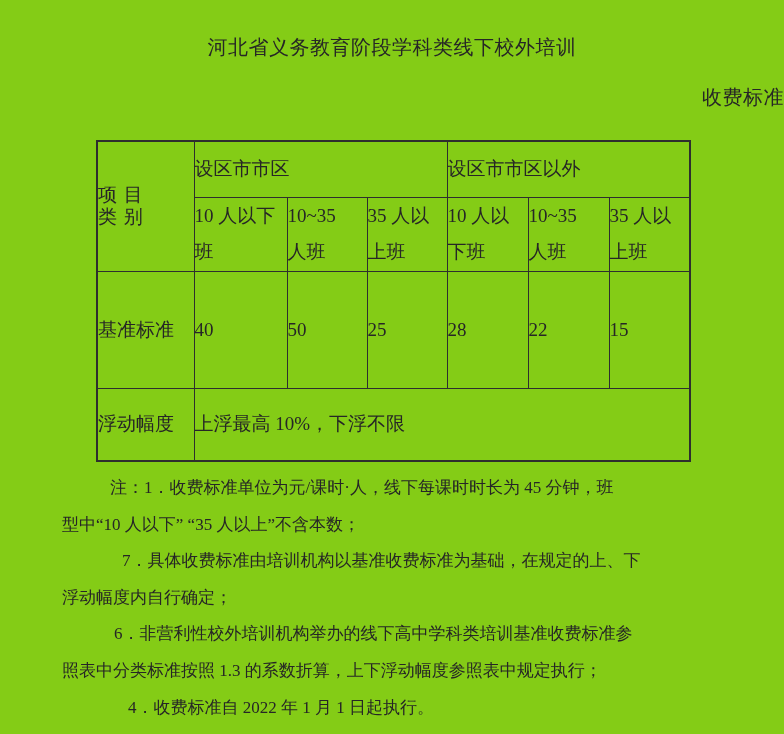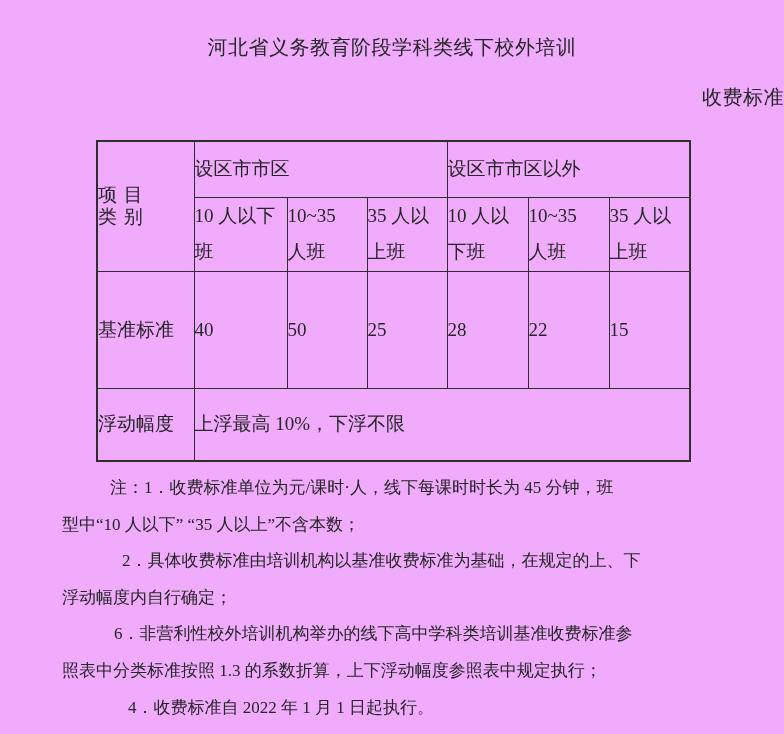--- a/index.html
+++ b/index.html
@@ -4,21 +4,21 @@
 <style>
   html, body {
     margin: 0;
     padding: 0;
     background: #ffffff;
   }
   .page {
     position: relative;
     width: 784px;
     height: 734px;
-    background: #f0abfc;
+    background: #84cc16;
     overflow: hidden;
     font-family: "Liberation Serif", "DejaVu Serif", serif;
     color: #262626;
   }
   .title-line1 {
     position: absolute;
     top: 34px;
     left: 0;
     right: 0;
     text-align: center;
@@ -126,20 +126,20 @@
       <tr class="row-float">
         <td>浮动幅度</td>
         <td colspan="6">上浮最高 10%，下浮不限</td>
       </tr>
     </tbody>
   </table>
 
   <div class="notes">
     <div class="note-line ind-a">注：1．收费标准单位为元/课时·人，线下每课时时长为 45 分钟，班</div>
     <div class="note-line">型中“10 人以下” “35 人以上”不含本数；</div>
-    <div class="note-line ind-b">2．具体收费标准由培训机构以基准收费标准为基础，在规定的上、下</div>
+    <div class="note-line ind-b">7．具体收费标准由培训机构以基准收费标准为基础，在规定的上、下</div>
     <div class="note-line">浮动幅度内自行确定；</div>
     <div class="note-line ind-c">6．非营利性校外培训机构举办的线下高中学科类培训基准收费标准参</div>
     <div class="note-line">照表中分类标准按照 1.3 的系数折算，上下浮动幅度参照表中规定执行；</div>
     <div class="note-line ind-d">4．收费标准自 2022 年 1 月 1 日起执行。</div>
   </div>
 
 </div>
 
 </body></html>

